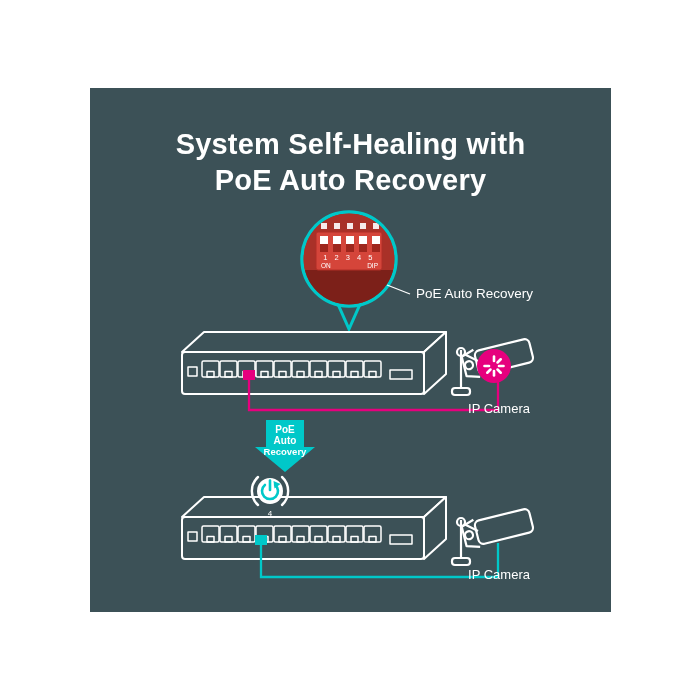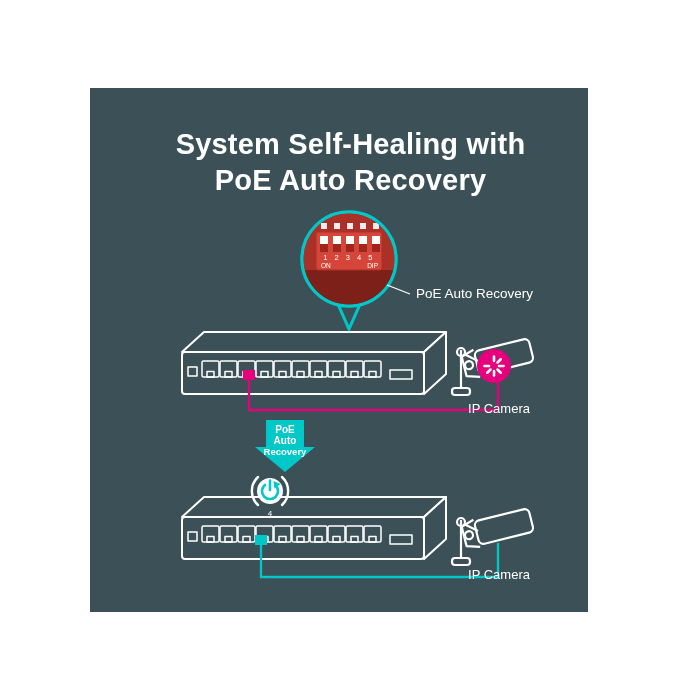--- a/index.html
+++ b/index.html
@@ -1,16 +1,16 @@
 <!DOCTYPE html>
 <html><head>
 <meta charset="utf-8">
 <style>
   html,body{margin:0;padding:0;background:#ffffff;}
-  .stage{position:relative;width:588px;height:700px;background:#ffffff;overflow:hidden;
+  .stage{position:relative;width:700px;height:700px;background:#ffffff;overflow:hidden;
          font-family:"Liberation Sans",sans-serif;}
   .panel{position:absolute;left:90px;top:88px;width:521px;height:524px;background:#3c5157;}
   .title{position:absolute;top:38px;left:0;width:100%;text-align:center;color:#ffffff;
          font-size:29px;font-weight:bold;line-height:36px;letter-spacing:0.2px;}
   .diagram{position:absolute;left:0;top:0;}
   .diagram text{font-family:"Liberation Sans",sans-serif;fill:#ffffff;}
 </style>
 </head>
 <body>
 

